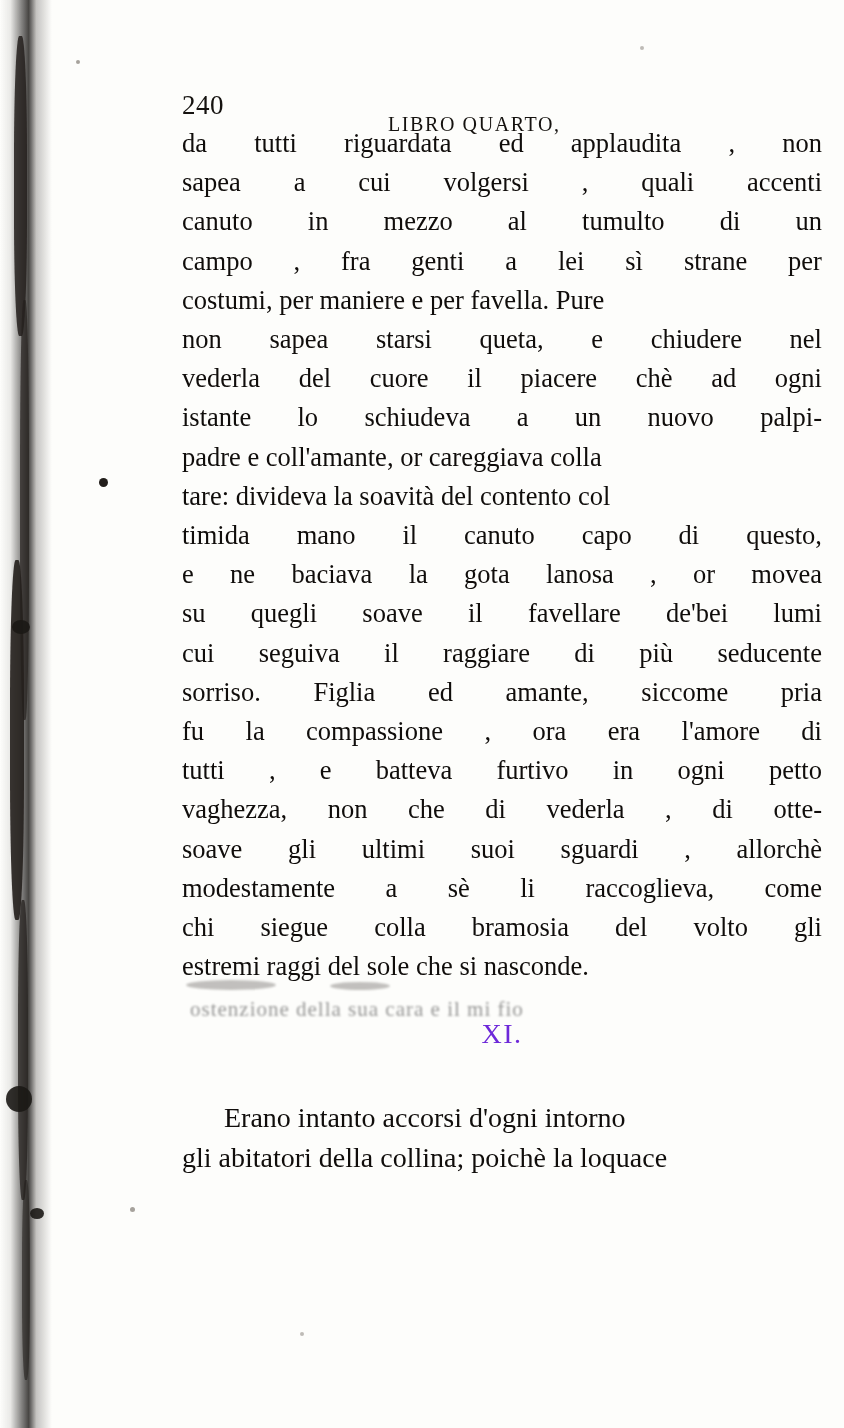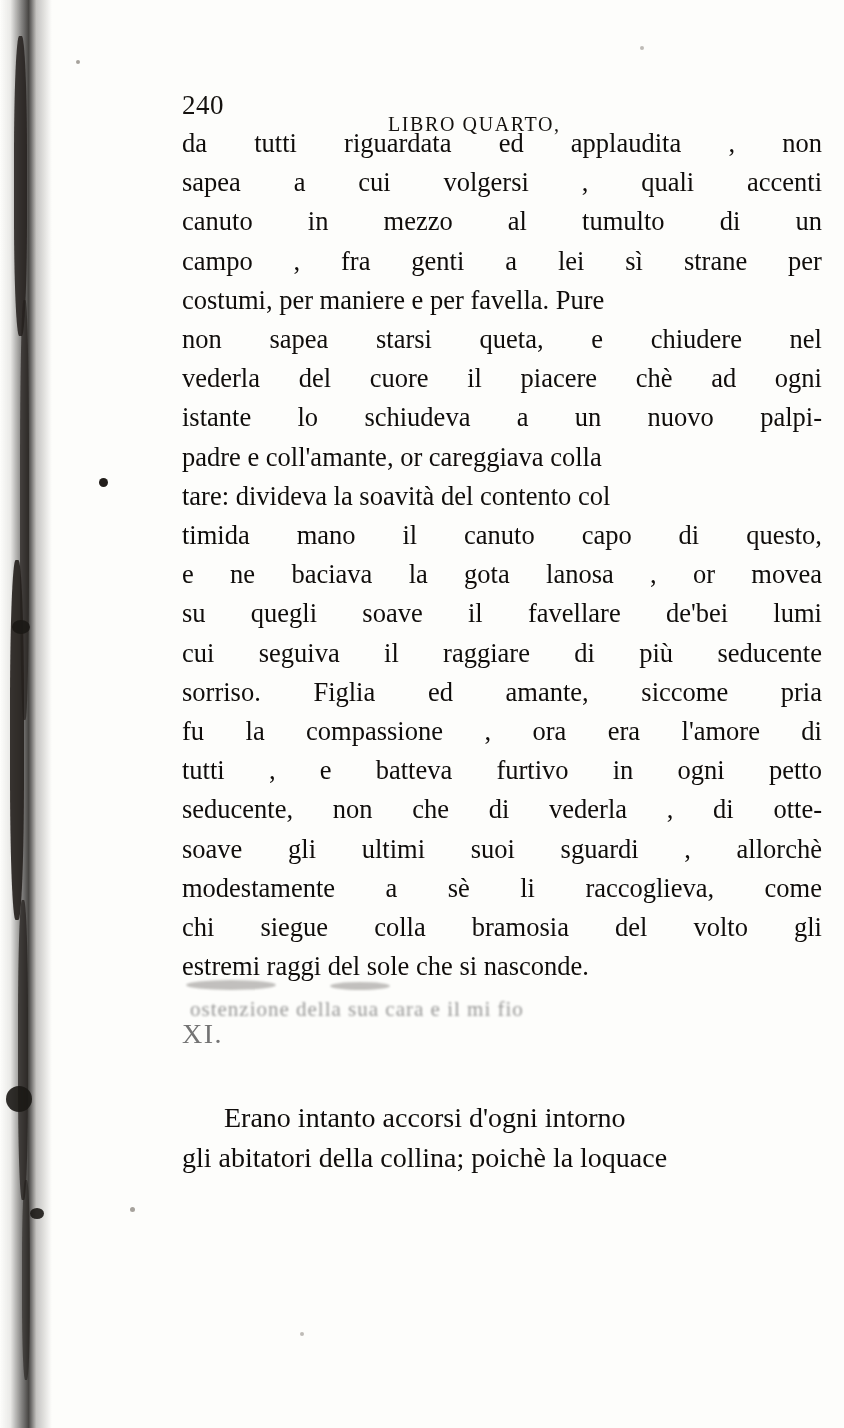--- a/index.html
+++ b/index.html
@@ -127,24 +127,24 @@
     filter: blur(0.8px);
     letter-spacing: 1px;
     white-space: nowrap;
     overflow: hidden;
   }
   .sec-num {
     position: absolute;
     left: 0;
     right: 0;
     top: 32px;
-    text-align: left;
+    text-align: center;
     font-size: 28px;
     letter-spacing: 1.5px;
-    color: #737373;
+    color: #6d28d9;
   }
 
   .para2 .ln { display: block; white-space: nowrap; }
   .para2 { margin: 0; font-size: 28px; line-height: 39.2px; color: #100d0b; }
   .indent { padding-left: 42px; }
 
   
   .smudge {
     position: absolute;
     background: #2a2420;
@@ -311,21 +311,21 @@
           <span>tutti</span>
           <span>,</span>
           <span>e</span>
           <span>batteva</span>
           <span>furtivo</span>
           <span>in</span>
           <span>ogni</span>
           <span>petto</span>
         </span>
       <span class="ln j">
-          <span>seducente,</span>
+          <span>vaghezza,</span>
           <span>non</span>
           <span>che</span>
           <span>di</span>
           <span>vederla</span>
           <span>,</span>
           <span>di</span>
           <span>otte-</span>
         </span>
       <span class="ln j">
           <span>soave</span>

